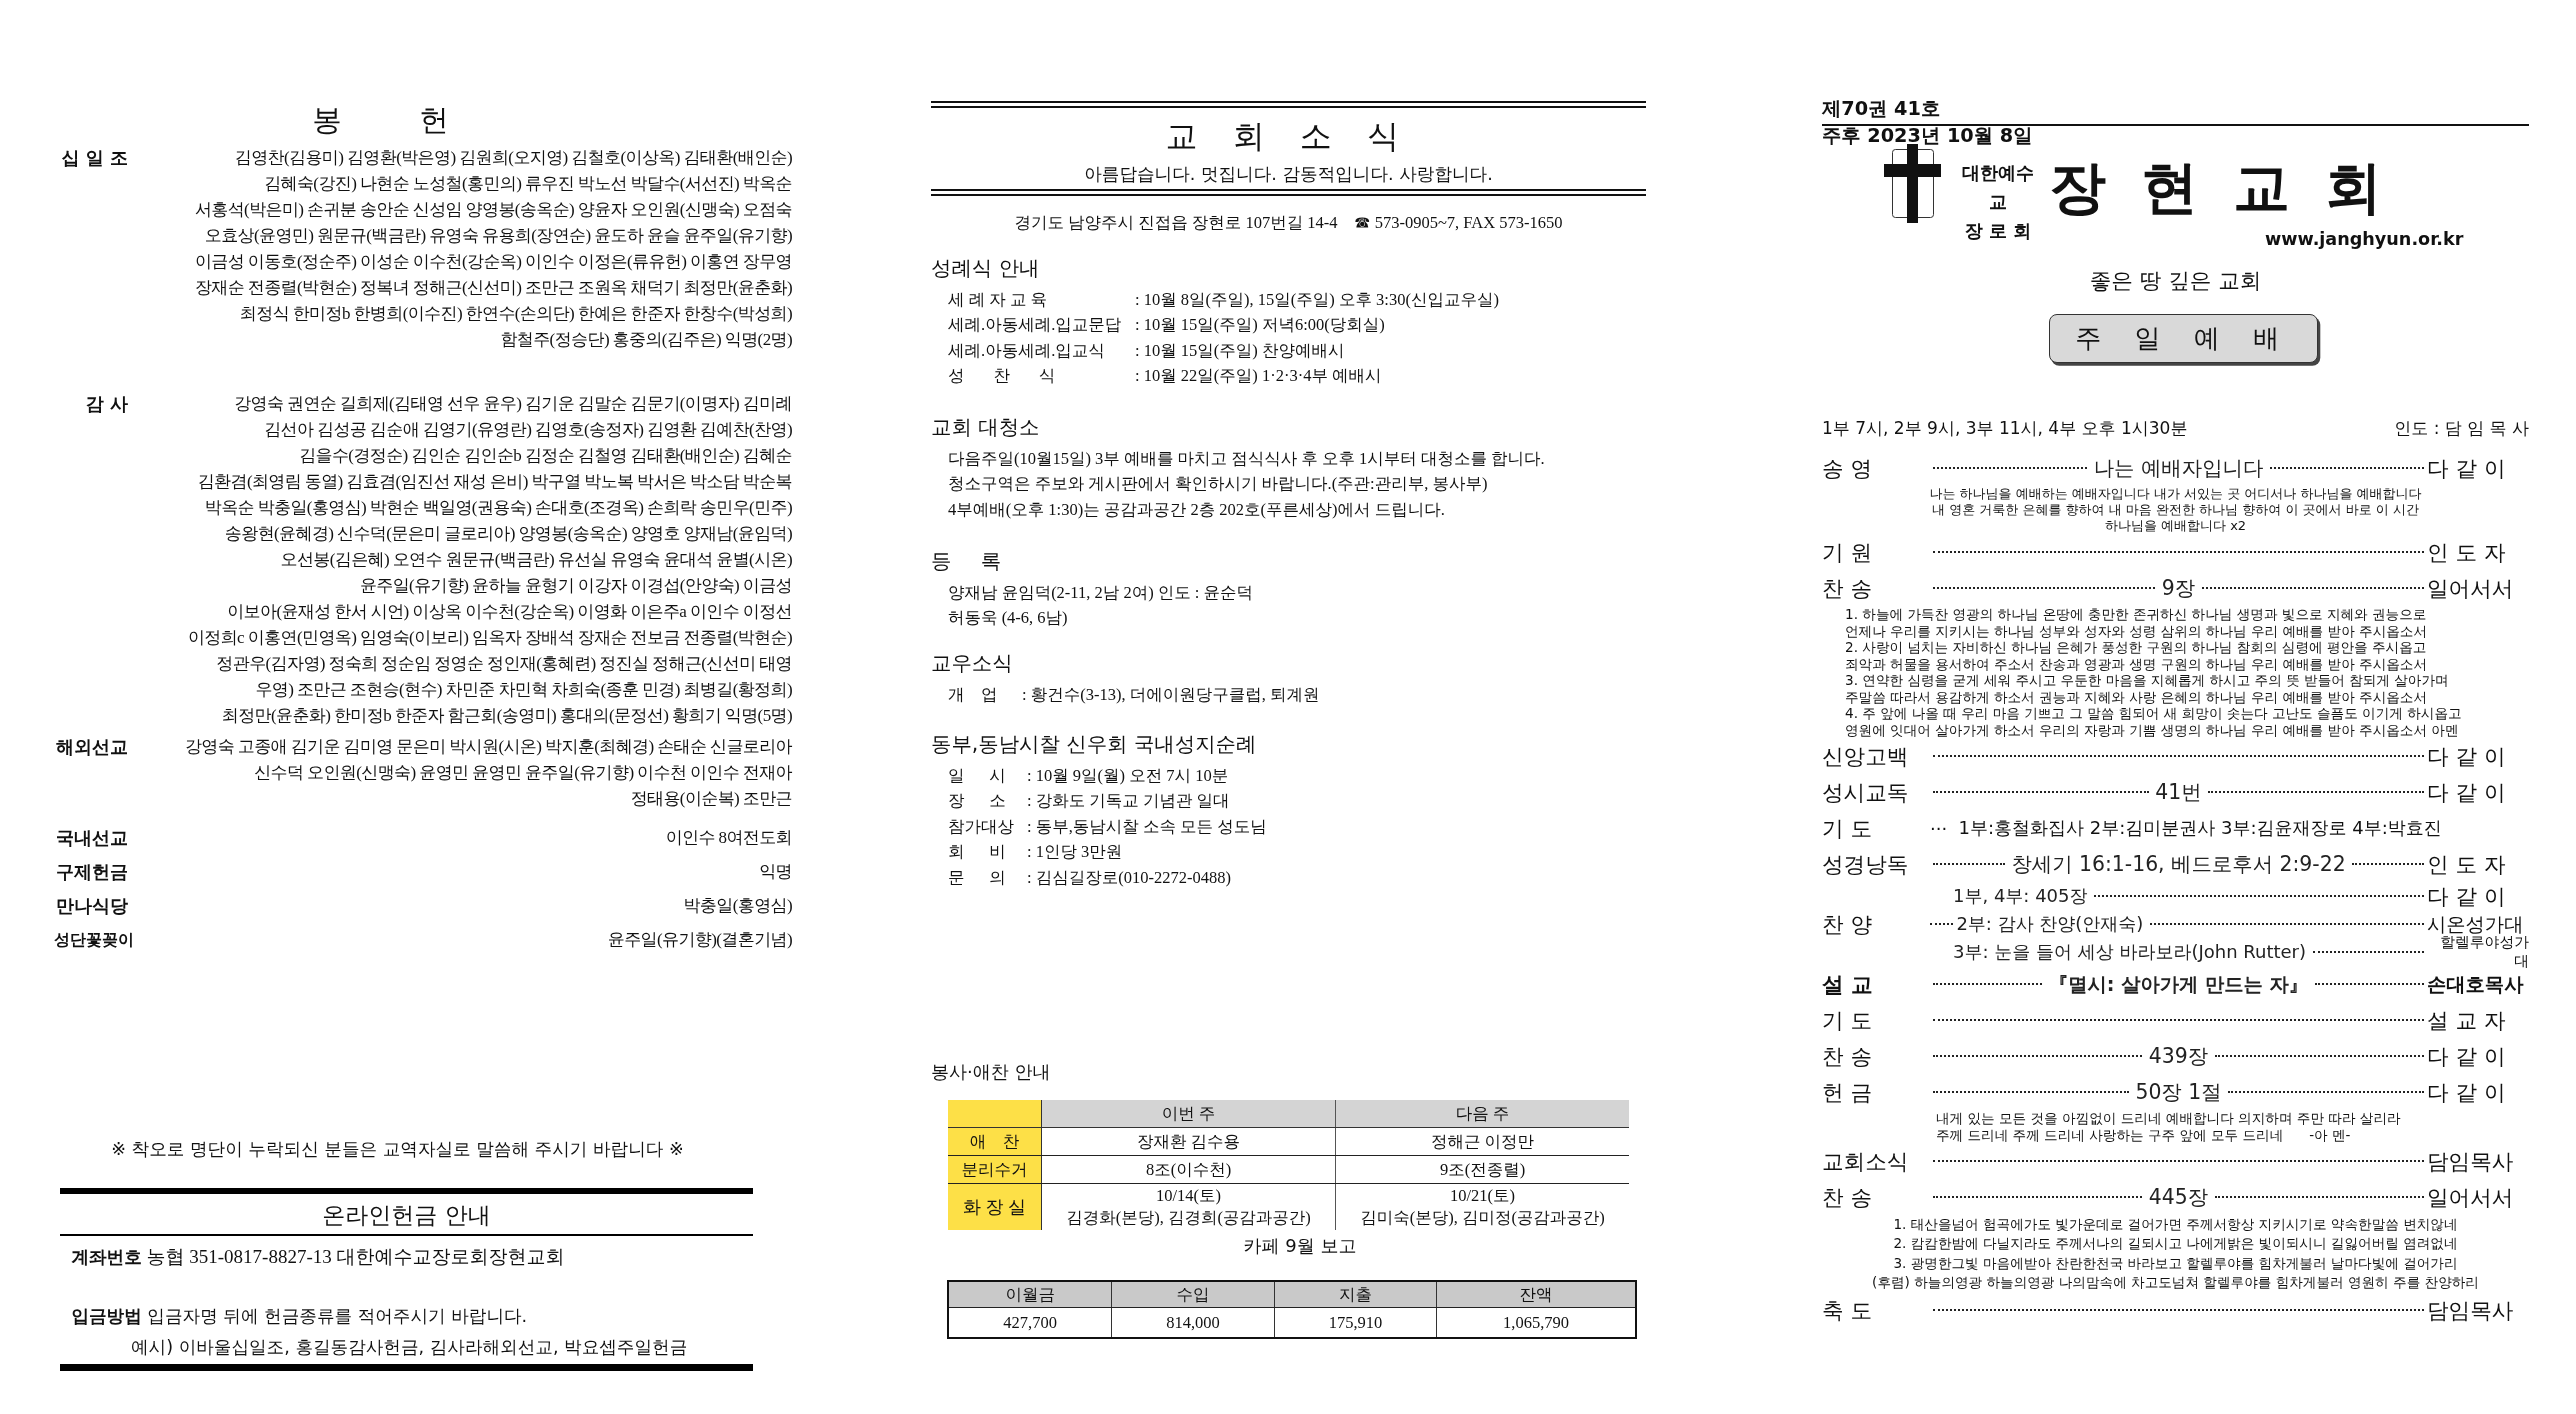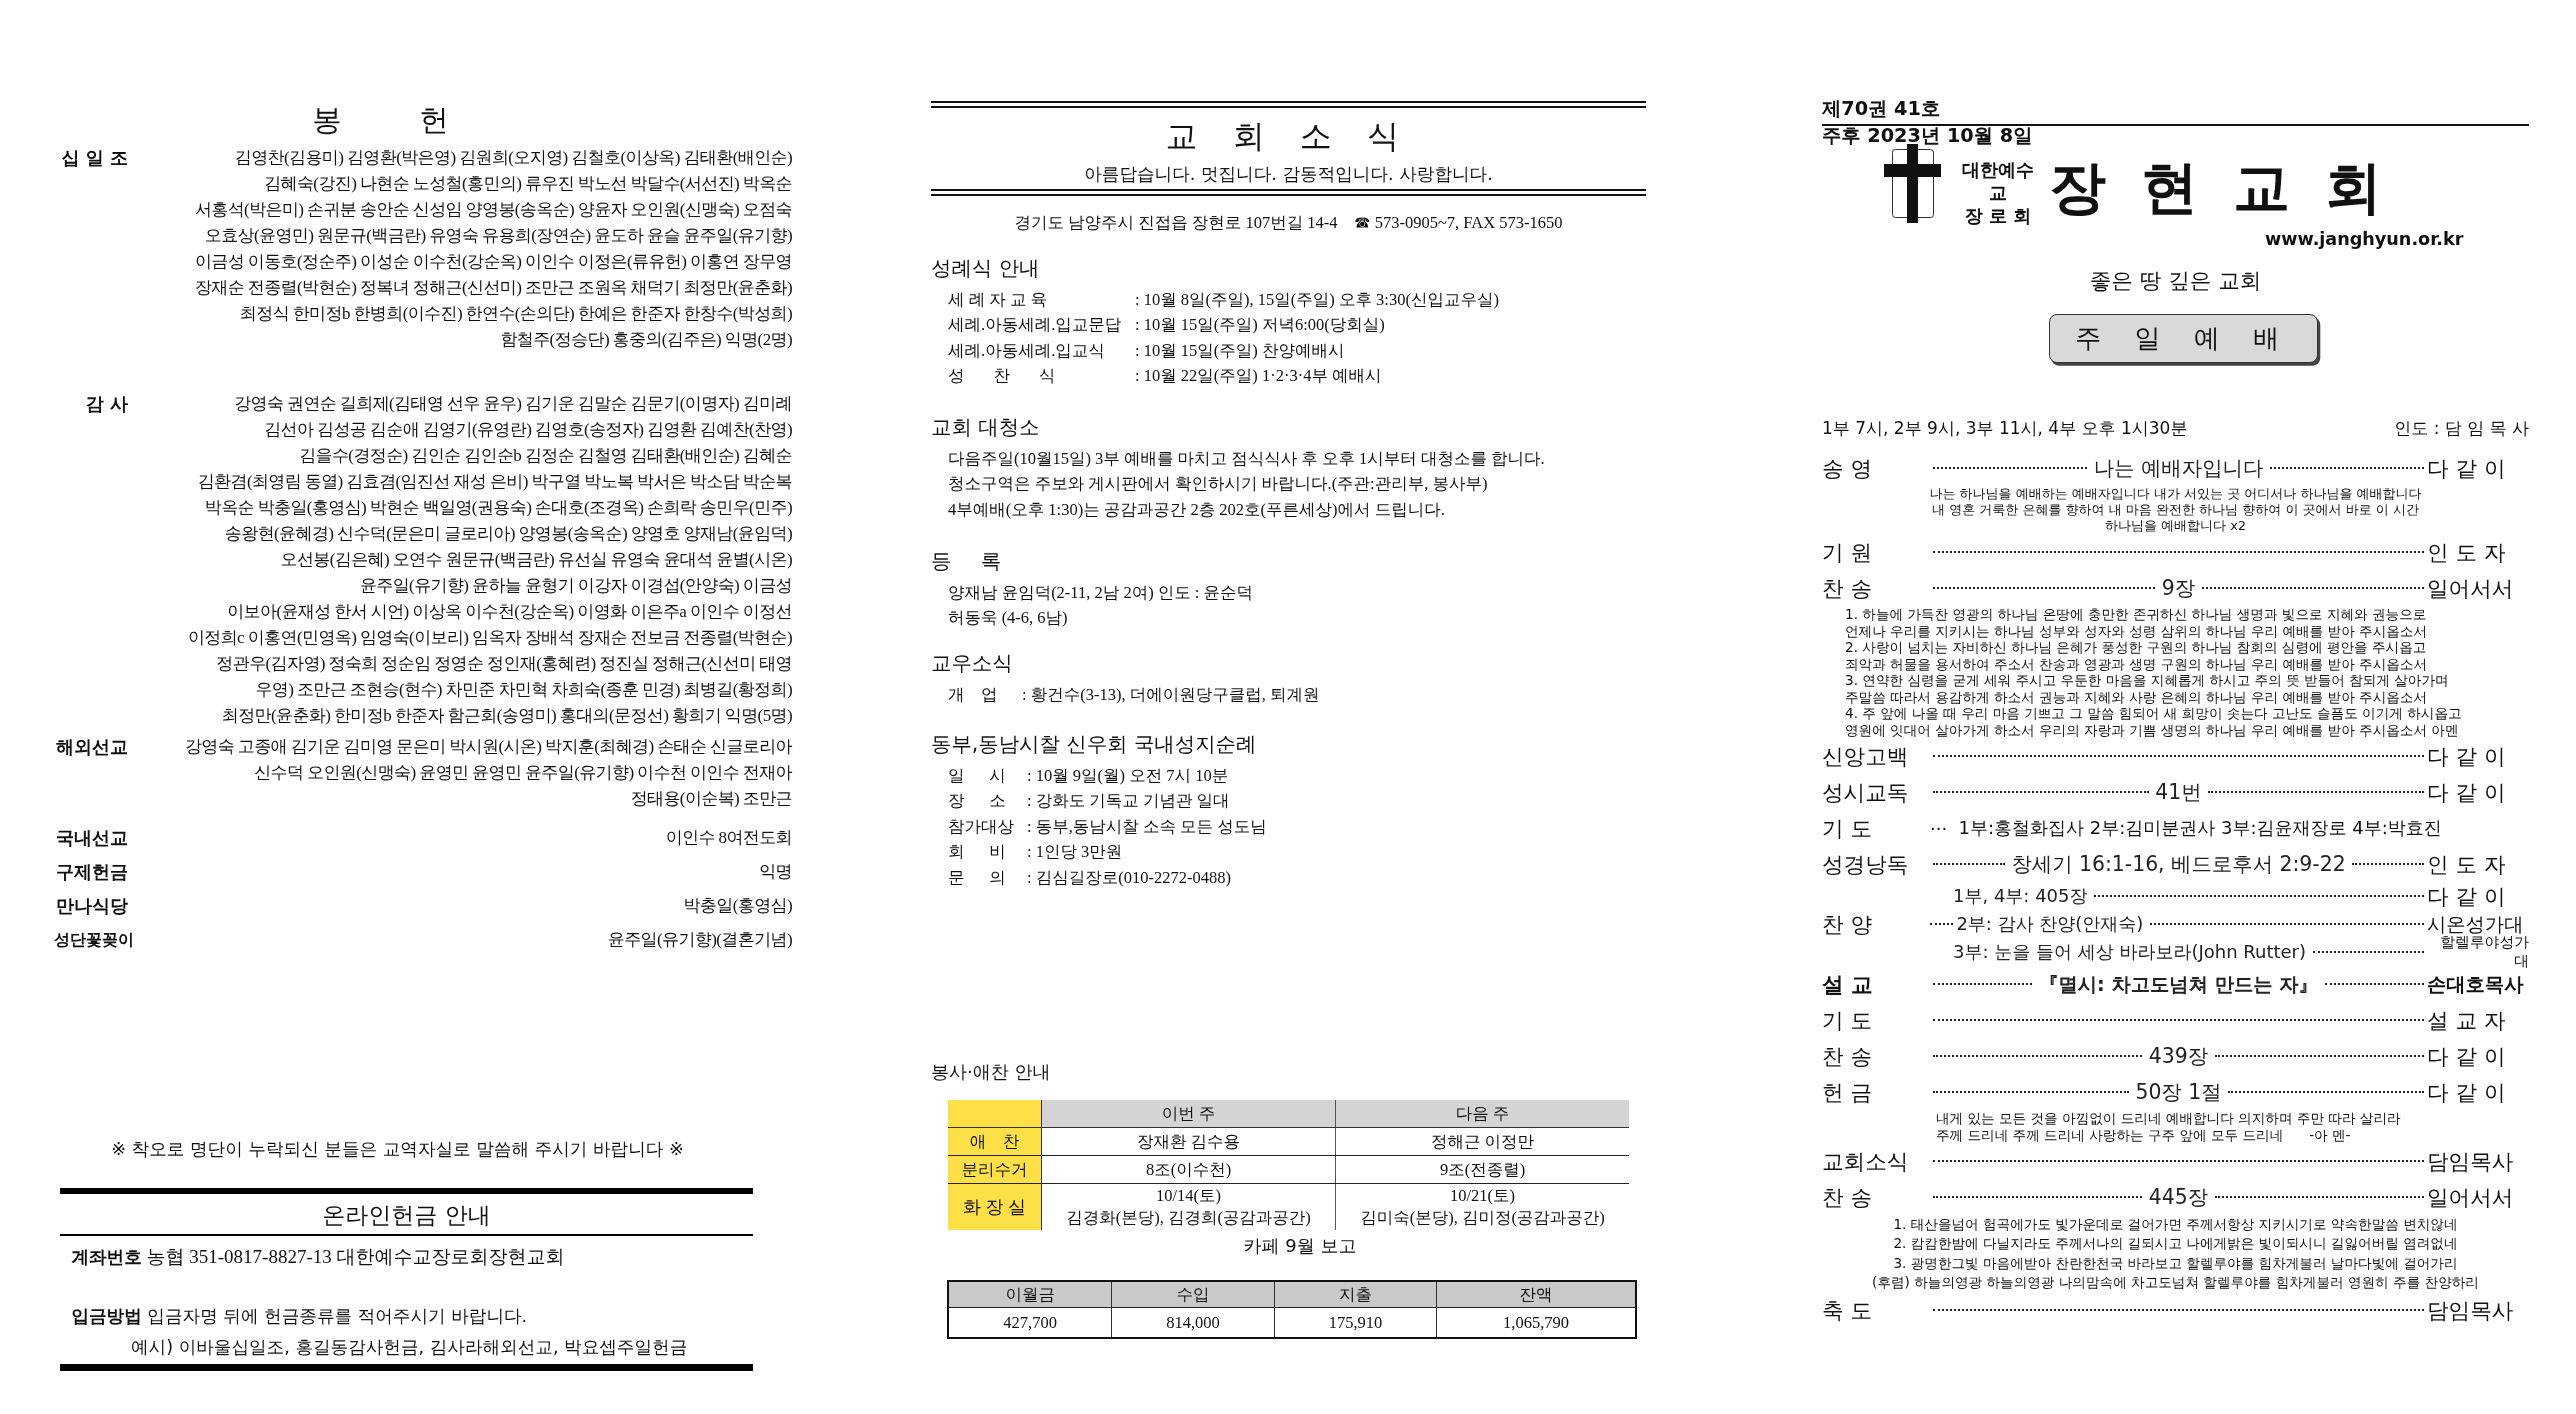--- a/index.html
+++ b/index.html
@@ -51,21 +51,21 @@
   .cafe-table th { background:#c9c9c9; font-weight:normal; height:23px; border:0.6px solid #333; border-bottom:1.7px solid #222; }
   .cafe-table td { height:27px; text-align:center; border:0.6px solid #333; }
 
   
   .r-top { position:absolute; top:79px; left:0; width:707px; display:flex; justify-content:space-between; font-size:19.3px; font-weight:bold;flex-direction:column; }
   .r-top-line { position:absolute; top:108px; left:0; width:707px; height:2.3px; background:#111; }
   .logo { position:absolute; top:128px; left:62px; width:568px; height:85px; }
   .cross-v { position:absolute; left:23px; top:0; width:11.4px; height:79px; background:#111; }
   .cross-h { position:absolute; left:0px; top:20px; width:57px; height:12.5px; background:#111; }
   .scroll { position:absolute; left:8px; top:4.5px; width:40px; height:67px; border:1.1px solid #333; border-radius:3.4px; }
-  .denom { position:absolute; left:77px; top:14px; font-size:18px; font-weight:bold; line-height:23px; width:74px; text-align:center; }
+  .denom { position:absolute; left:77px; top:14px; font-size:18px; font-weight:bold; line-height:29px; width:74px; text-align:center; }
   .church-name { position:absolute; left:165px; top:5.7px; font-size:57px; font-weight:bold; letter-spacing:35px; font-family:"DejaVu Serif",serif; }
   .website { position:absolute; top:213px; left:443px; font-size:17.6px; font-weight:bold; }
   .motto { position:absolute; top:250px; left:0; width:707px; text-align:center; font-size:21.6px; }
   .worship-box { position:absolute; top:298px; left:227px; width:267px; height:47px; background:#d9d9d9; border:1.1px solid #333; border-radius:8px; box-shadow:2.3px 2.8px 0 #444; text-align:center; font-size:26px; line-height:47px; letter-spacing:12.5px; }
   .times { position:absolute; top:401px; left:0; width:707px; display:flex; justify-content:space-between; font-size:17px; }
   .order { position:absolute; left:0; width:707px; }
   .ord { display:flex; align-items:center; font-size:21.6px; height:36px; }
   .ord .name { width:108px; flex:none; display:flex; justify-content:space-between; }
   .ord .dots { flex:1; overflow:hidden; white-space:nowrap; color:#222; font-size:14.8px; letter-spacing:0px; display:flex; align-items:center; }
   .ord .dots .fill { flex:1; height:0; border-bottom:2.8px dotted #222; margin:0 3.4px; }
@@ -439,21 +439,21 @@
       <span class="dots">
           <span class="center" style="font-size:18px; padding-left:23px">3부: 눈을 들어 세상 바라보라(John Rutter)</span>
           <span class="fill"></span>
         </span>
       <span class="who" style="font-size:14.8px">할렐루야성가대</span>
     </div>
     <div class="ord bold">
       <span class="name">설 교</span>
       <span class="dots">
           <span class="fill"></span>
-          <span class="center" style="font-size:19.3px">『멸시: 차고도넘쳐 만드는 자』</span>
+          <span class="center" style="font-size:19.3px">『멸시: 살아가게 만드는 자』</span>
           <span class="fill"></span>
         </span>
       <span class="who" style="font-size:19.3px">손대호목사</span>
     </div>
     <div class="ord">
       <span class="name">기 도</span>
       <span class="dots">
           <span class="fill"></span>
         </span>
       <span class="who">설 교 자</span>

